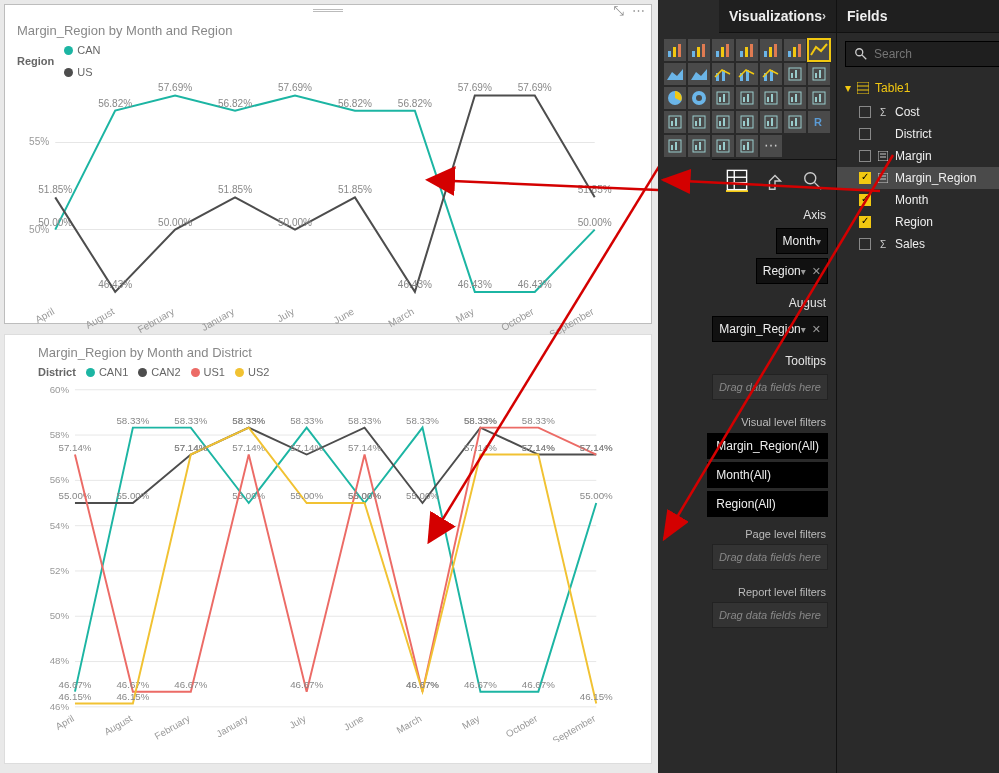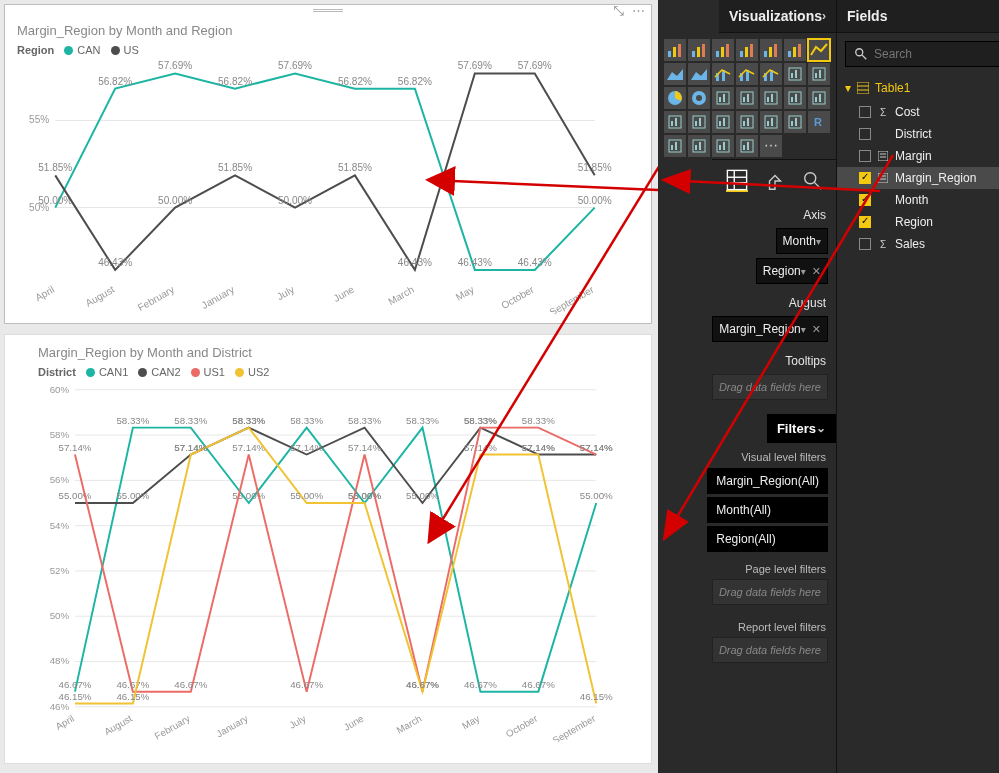--- a/index.html
+++ b/index.html
@@ -71,21 +71,21 @@
       <div class="card-handle"></div>
       <div class="card-toolbar">
         <span>⤡</span>
         <span>⋯</span>
       </div>
     </div>
     <div class="chart-wrap">
       <div class="chart-title">Margin_Region by Month and Region</div>
       <div class="legend">
         <span class="legend-label">Region</span>
-        <span id="legend-0" style="display: inline-flex; gap: 10px;">
+        <span id="legend-0" style="display: inline-flex; gap: 10px; flex-direction: column;">
             <span class="lg">
               <span class="dot" style="background:#1cb5a3"></span>
               <span>CAN</span>
             </span>
             <span class="lg">
               <span class="dot" style="background:#4d4d4d"></span>
               <span>US</span>
             </span>
           </span>
       </div>
@@ -504,24 +504,20 @@
 
     <div class="section-lbl">August</div>
     <div class="well">
       <span>Margin_Region</span>
       <span><span class="chev-s">▾</span><span class="close-x">✕</span></span>
     </div>
 
     <div class="section-lbl">Tooltips</div>
     <div class="placeholder">Drag data fields here</div>
 
-    <div class="filters-hdr">
-      <span>Filters</span>
-        <span class="chev">⌄</span>
-    </div>
     <div class="filter-small">Visual level filters</div>
     <div id="visual-filters">
         <div class="filter-pill">Margin_Region(All)</div>
         <div class="filter-pill">Month(All)</div>
         <div class="filter-pill">Region(All)</div>
       </div>
     <div class="filter-small">Page level filters</div>
     <div class="placeholder">Drag data fields here</div>
     <div class="filter-small">Report level filters</div>
     <div class="placeholder">Drag data fields here</div>

